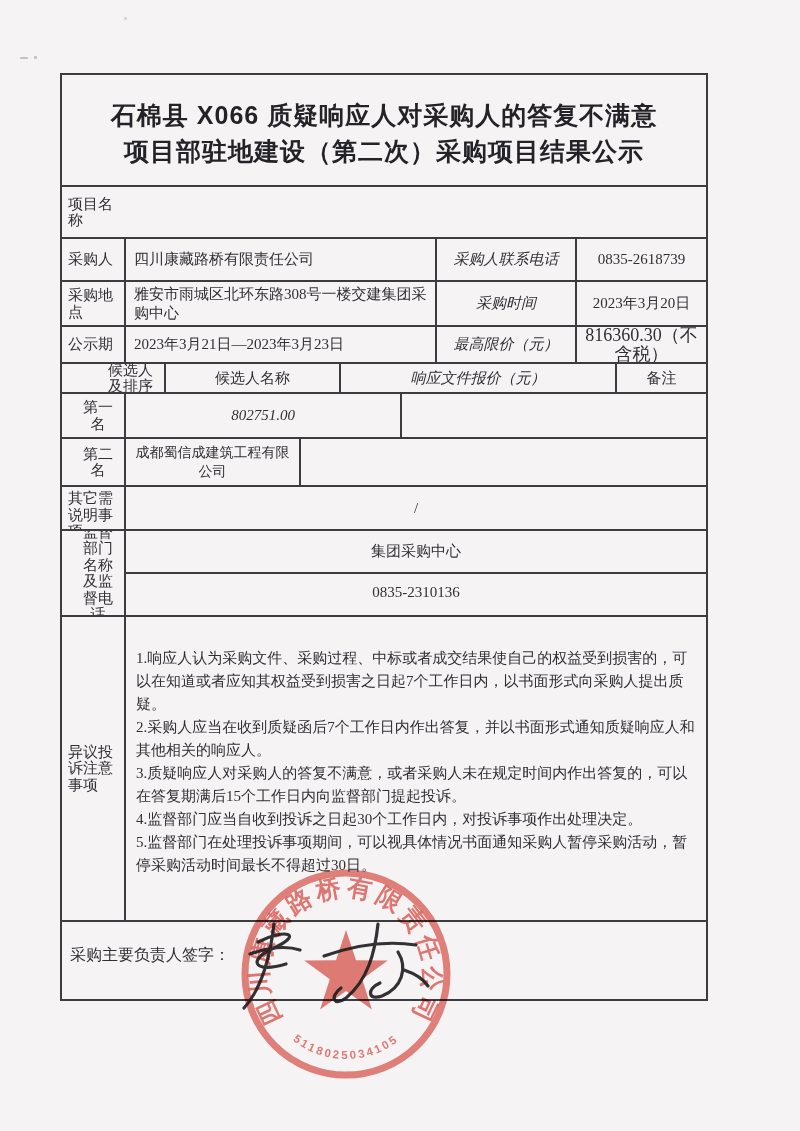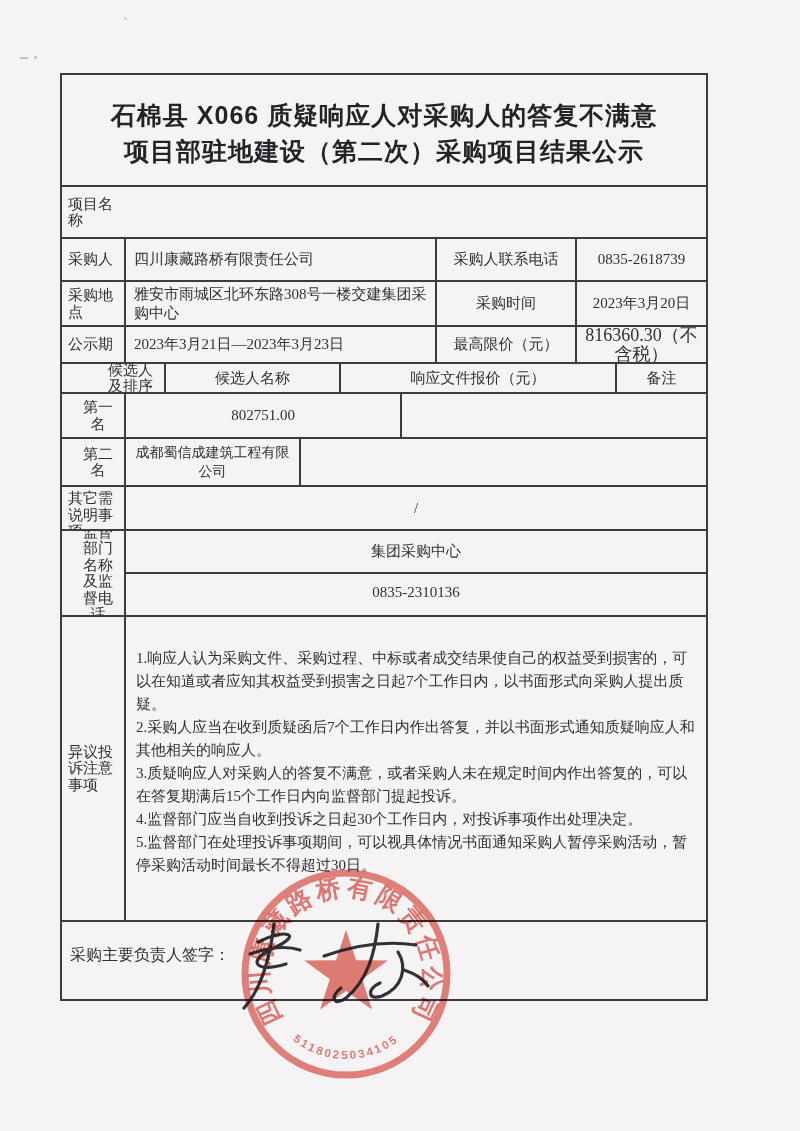--- a/index.html
+++ b/index.html
@@ -51,32 +51,32 @@
     font-size:15px;line-height:16.5px;
   }
   .lbl.center{justify-content:center;padding-left:14px;text-align:center;}
   .val{display:flex;align-items:center;font-size:15px;line-height:19px;}
   .val.left{padding:3px 8px;}
   .val.center{justify-content:center;text-align:center;padding:3px 4px;}
 
   .r-project{height:52px;}
   .r-project .val{flex:1;}
   .r-pair .v1{width:311px;flex:0 0 311px;}
-  .r-pair .l2{width:140px;flex:0 0 140px;justify-content:center;text-align:center;padding:3px 2px;}
+  .r-pair .l2{width:140px;flex:0 0 140px;justify-content:center;text-align:center;padding:3px 2px;font-style:italic;}
   .r-pair .v2{flex:1;justify-content:center;text-align:center;padding:3px 2px;}
   .r-purchaser{height:43px;}
   .r-location{height:45px;}
   .r-publicity{height:37px;}
   .v2.small{font-size:18px;}
 
   .r-candhead{height:30px;padding-left:40px;}
   .r-cand1{height:45px;}
   .r-cand2{height:48px;}
   .c-name{width:175px;flex:0 0 175px;}
-  .c-price{width:276px;flex:0 0 276px;}
+  .c-price{width:276px;flex:0 0 276px;font-style:italic;}
   .c-remark{flex:1;}
   .cand-name{font-size:14px;}
 
   .r-other{height:44px;}
   .r-other .val{flex:1;}
 
   .r-supervise{height:86px;}
   .sup-stack{flex:1;display:flex;flex-direction:column;}
   .sup-sub{display:flex;align-items:center;justify-content:center;font-size:15px;}
   .sup-sub.top{height:41px;}

